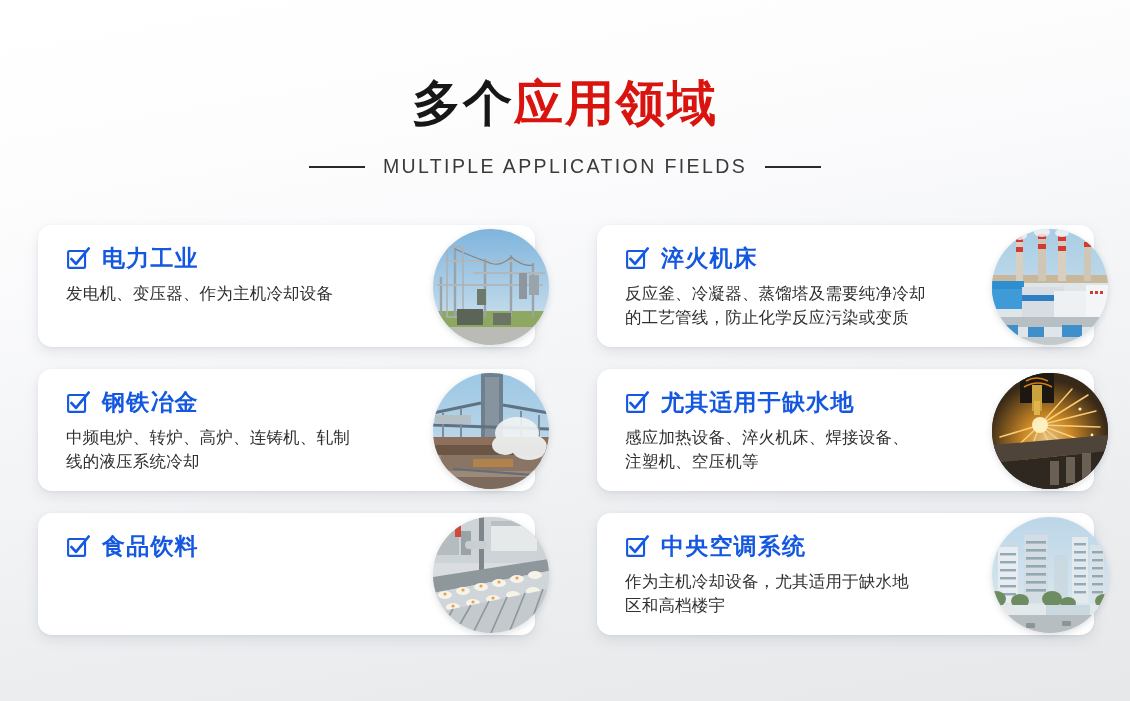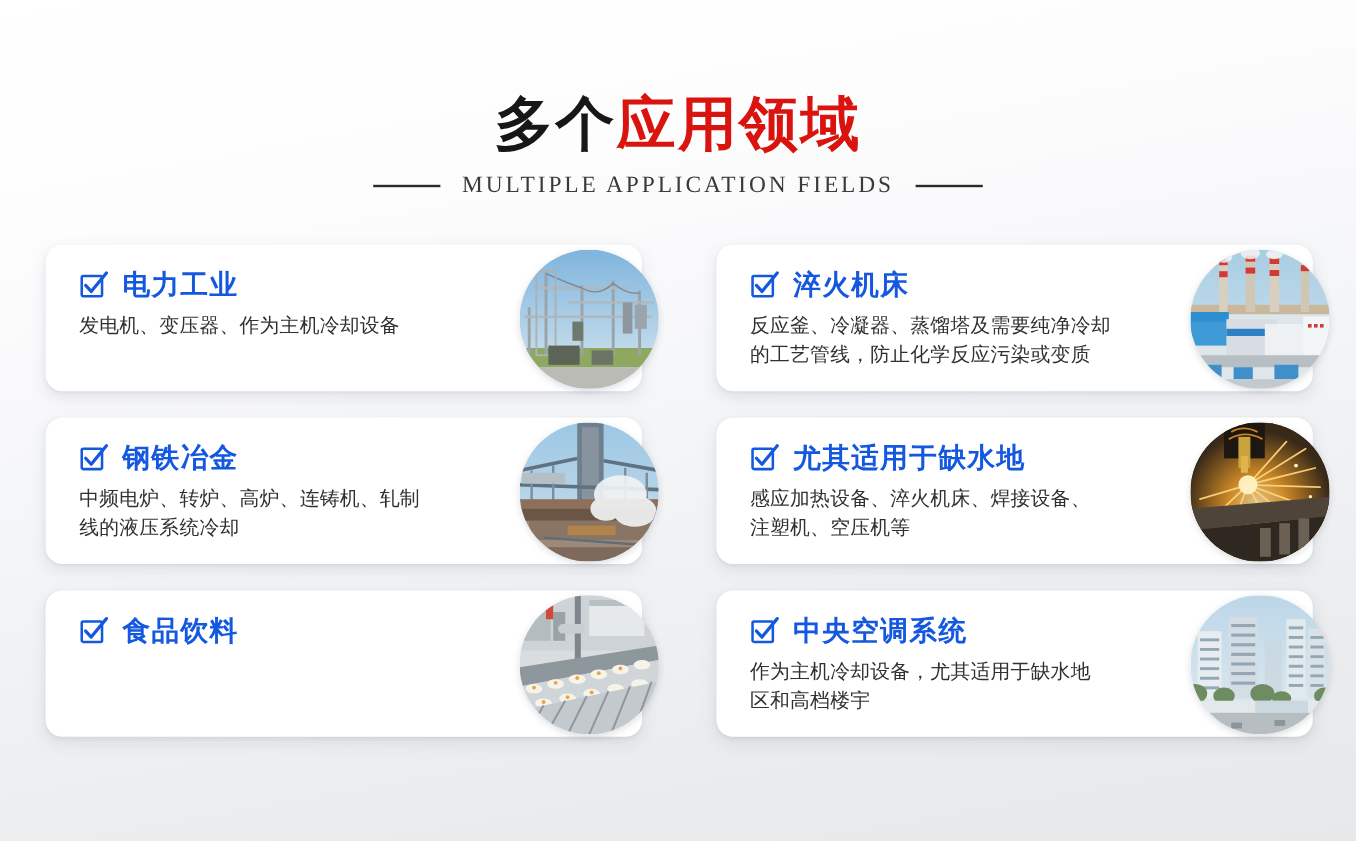--- a/index.html
+++ b/index.html
@@ -9,34 +9,33 @@
     background: linear-gradient(170deg, #ffffff 0%, #fdfdfe 22%, #f3f4f6 55%, #e9ebed 85%, #e6e8ea 100%);
     overflow: hidden;
     position: relative;
   }
 
   
   .header {
     width: 1130px;
     padding-top: 78px;
     text-align: center;
-    font-family: Liberation Serif, serif;
   }
   .title {
     font-size: 49px;
     font-weight: 700;
     letter-spacing: 2px;
     line-height: 1.05;
     white-space: nowrap;
   }
   .title .t-black { color: #171717; }
   .title .t-red { color: #d9140f; }
 
   .subtitle-row {
-    margin-top: 15px;
+    margin-top: 26px;
     display: flex;
     align-items: center;
     justify-content: center;
     gap: 18px;
   }
   .sub-line {
     width: 56px;
     height: 2px;
     background: #2a2a2a;
   }
@@ -45,21 +44,21 @@
     letter-spacing: 2.4px;
     color: #3a3a3a;
     font-weight: 400;
     white-space: nowrap;
   }
 
   
   .grid {
     position: absolute;
     left: 38px;
-    top: 204px;
+    top: 225px;
     width: 1056px;
     display: grid;
     grid-template-columns: 497px 497px;
     column-gap: 62px;
     row-gap: 22px;
   }
 
   .card {
     position: relative;
     height: 122px;

